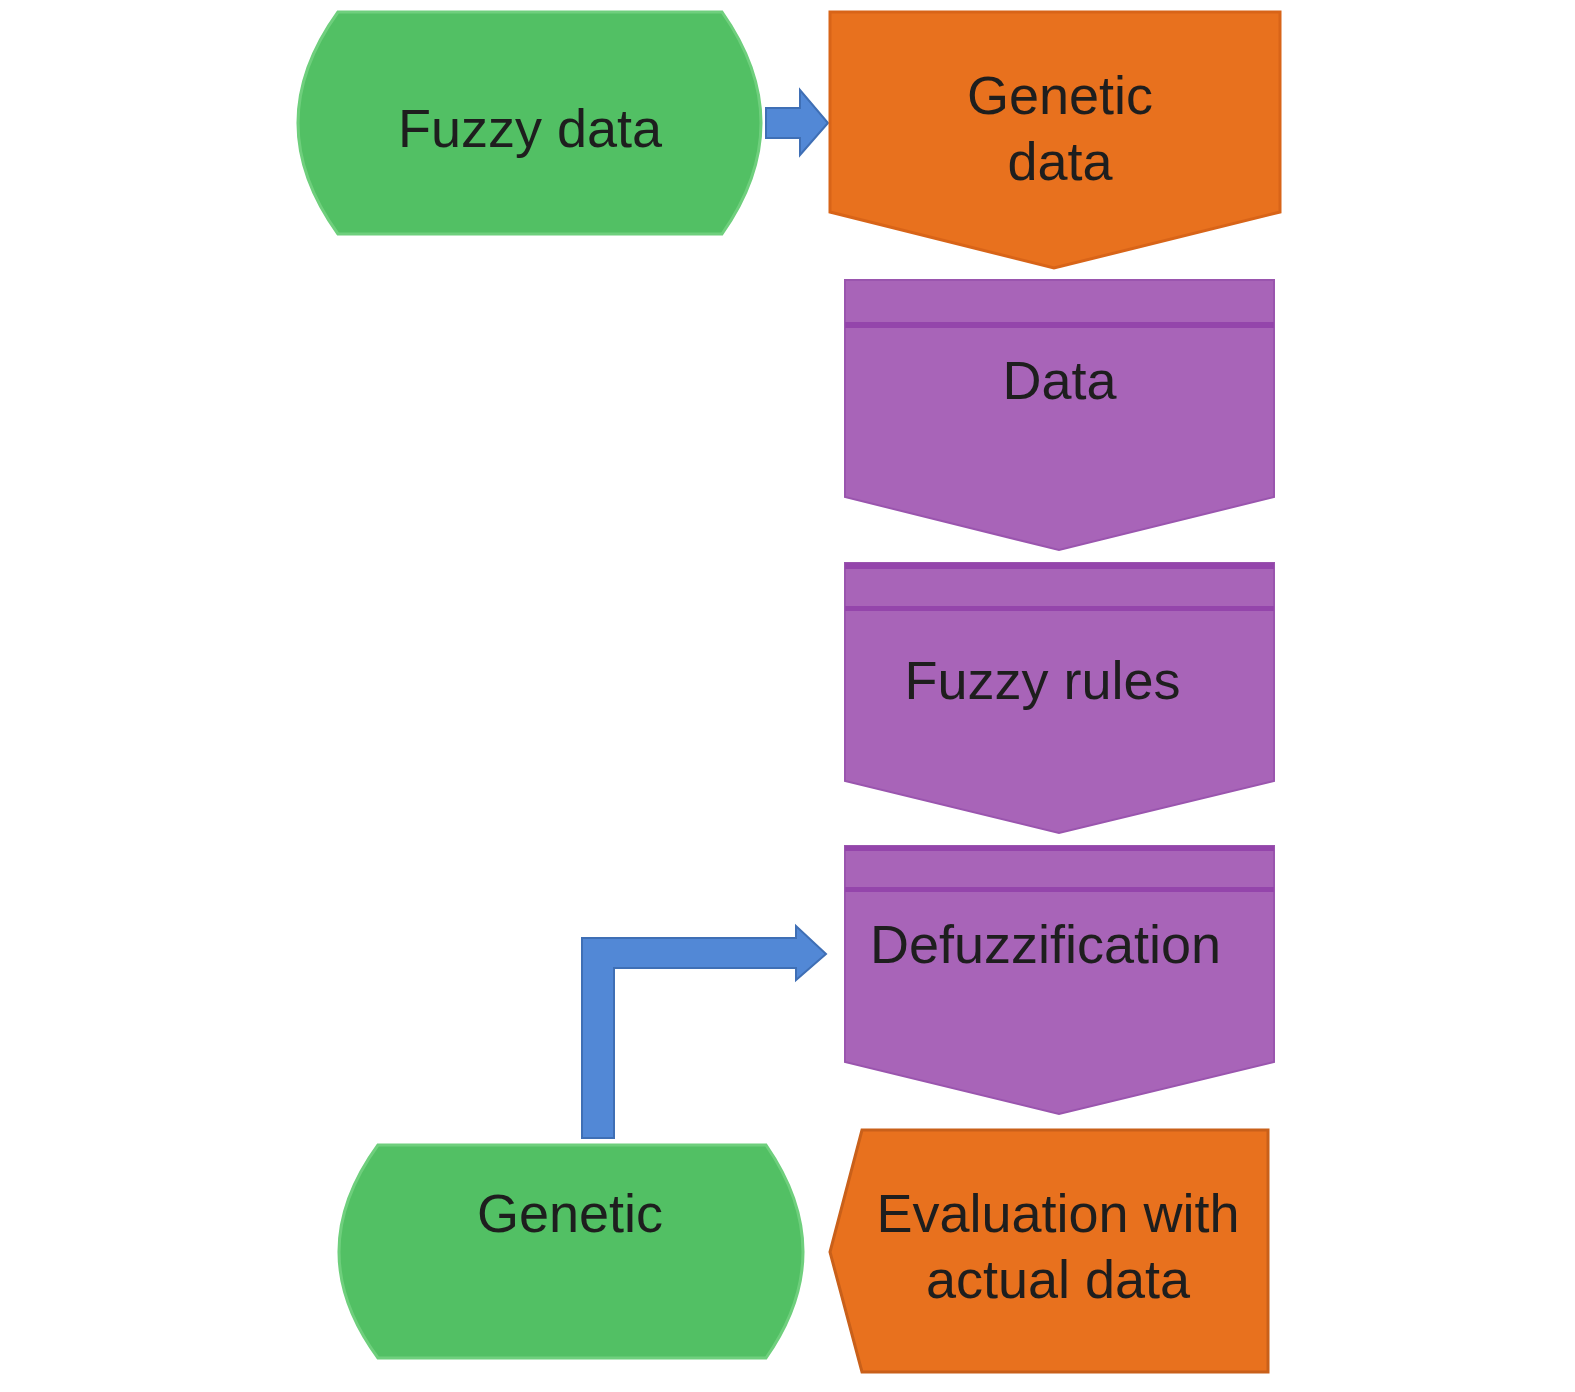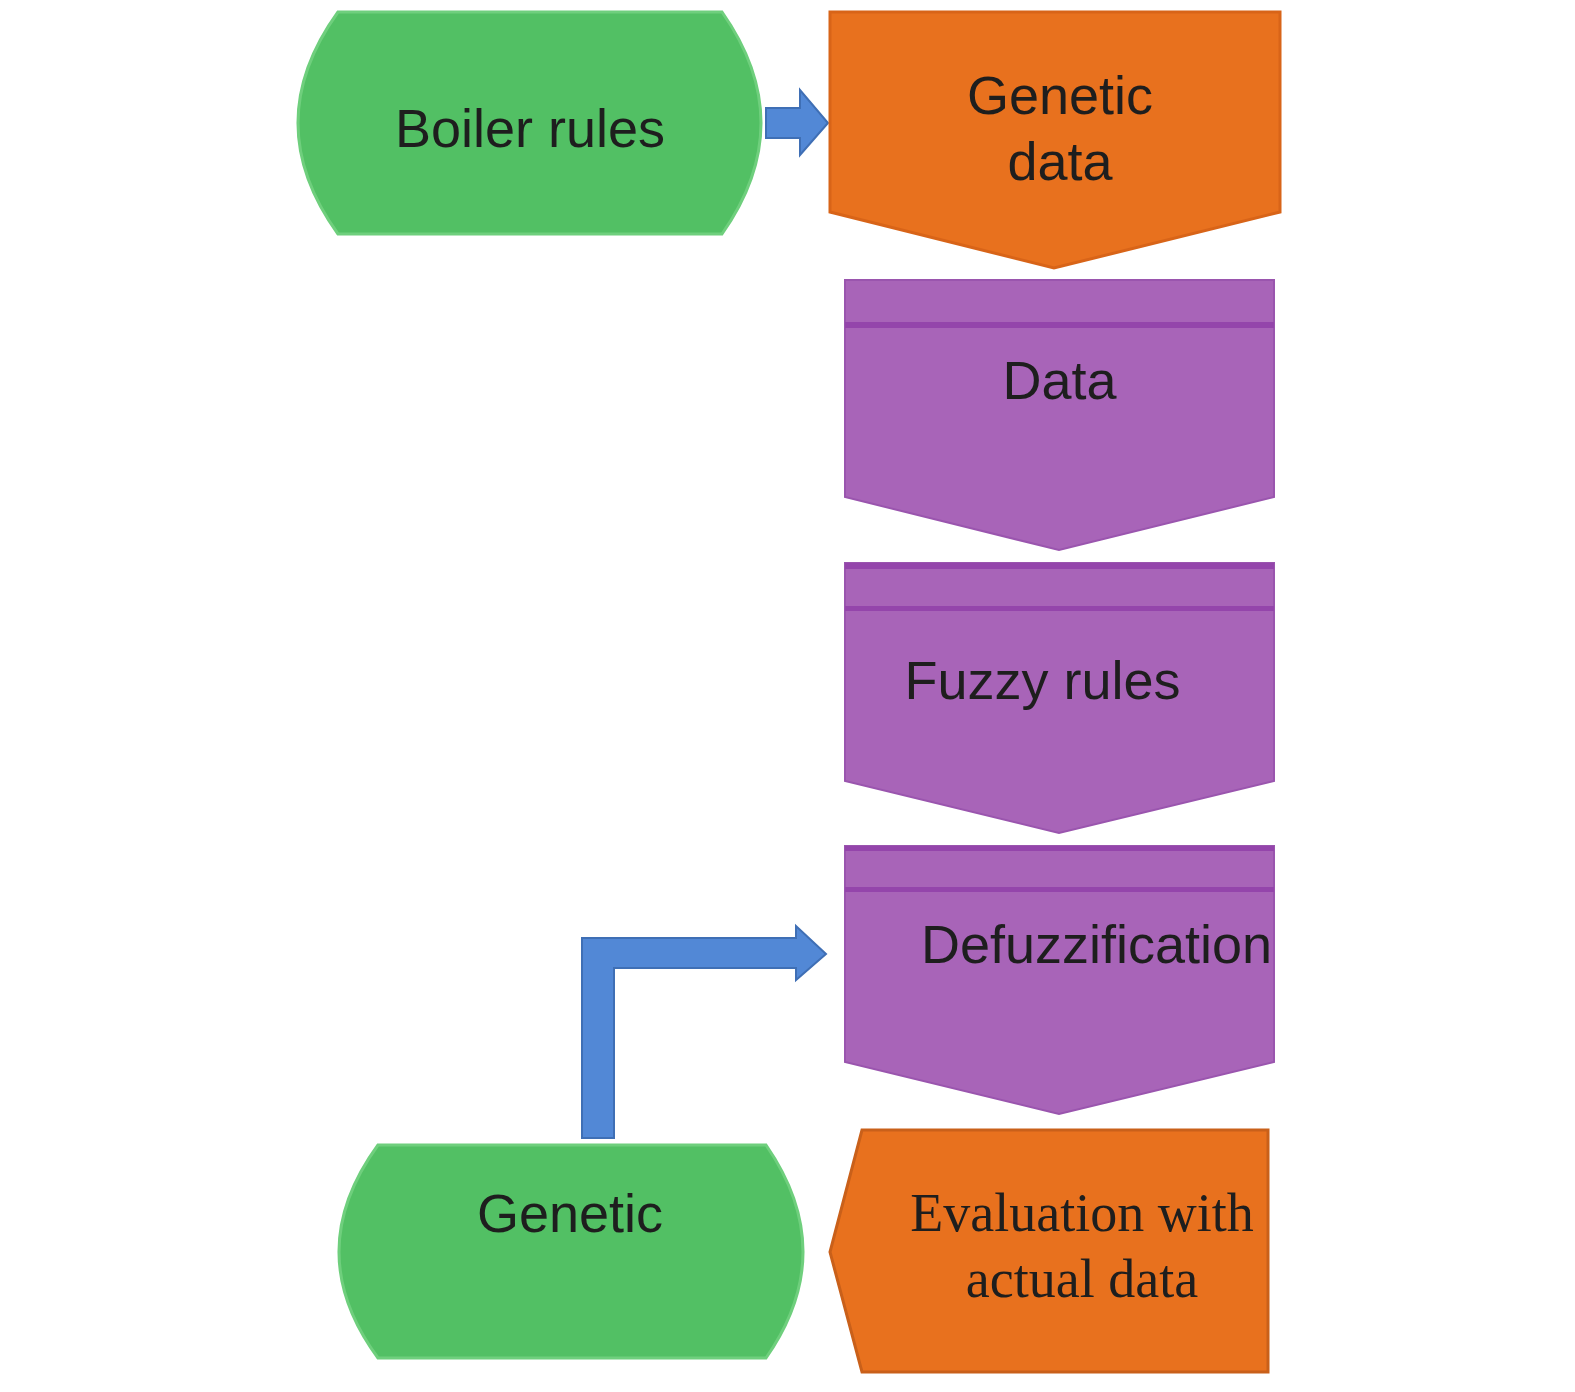--- a/index.html
+++ b/index.html
@@ -38,40 +38,40 @@
   </g>
 
   <path d="M582,1138 L582,938 L796,938 L796,926 L826,954 L796,980 L796,968 L614,968 L614,1138 Z" fill="#5288d6" stroke="#3f6fb5" stroke-width="2"></path>
 
   <path d="M378,1145 L766,1145 Q840,1252 766,1358 L378,1358 Q300,1252 378,1145 Z" fill="#52c064" stroke="#6fcf7d" stroke-width="3"></path>
 
   <path d="M862,1130 L1268,1130 L1268,1372 L862,1372 L830,1252 Z" fill="#e8711e" stroke="#c9601a" stroke-width="3"></path>
 </svg>
 
 <div class="lbl" style="left:338px; top:95px; width:384px;">
-  <div>Boiler rules</div>
+  <div>Fuzzy data</div>
 </div>
 
 <div class="lbl" style="left:830px; top:62px; width:460px;">
   <div>Genetic</div>
   <div>data</div>
 </div>
 
 <div class="lbl" style="left:845px; top:347px; width:429px;">
   <div>Data</div>
 </div>
 
 <div class="lbl" style="left:828px; top:647px; width:429px;text-align:center;">
   <div>Fuzzy rules</div>
 </div>
 
-<div class="lbl" style="left:882px; top:911px; width:429px;">
+<div class="lbl" style="left:831px; top:911px; width:429px;">
   <div>Defuzzification</div>
 </div>
 
 <div class="lbl" style="left:378px; top:1180px; width:384px;">
   <div>Genetic</div>
 </div>
 
-<div class="lbl" style="left:872px; top:1180px; width:420px;font-family:Liberation Serif, serif;">
+<div class="lbl" style="left:848px; top:1180px; width:420px;">
   <div>Evaluation with</div>
   <div>actual data</div>
 </div>
 
 </body></html>

